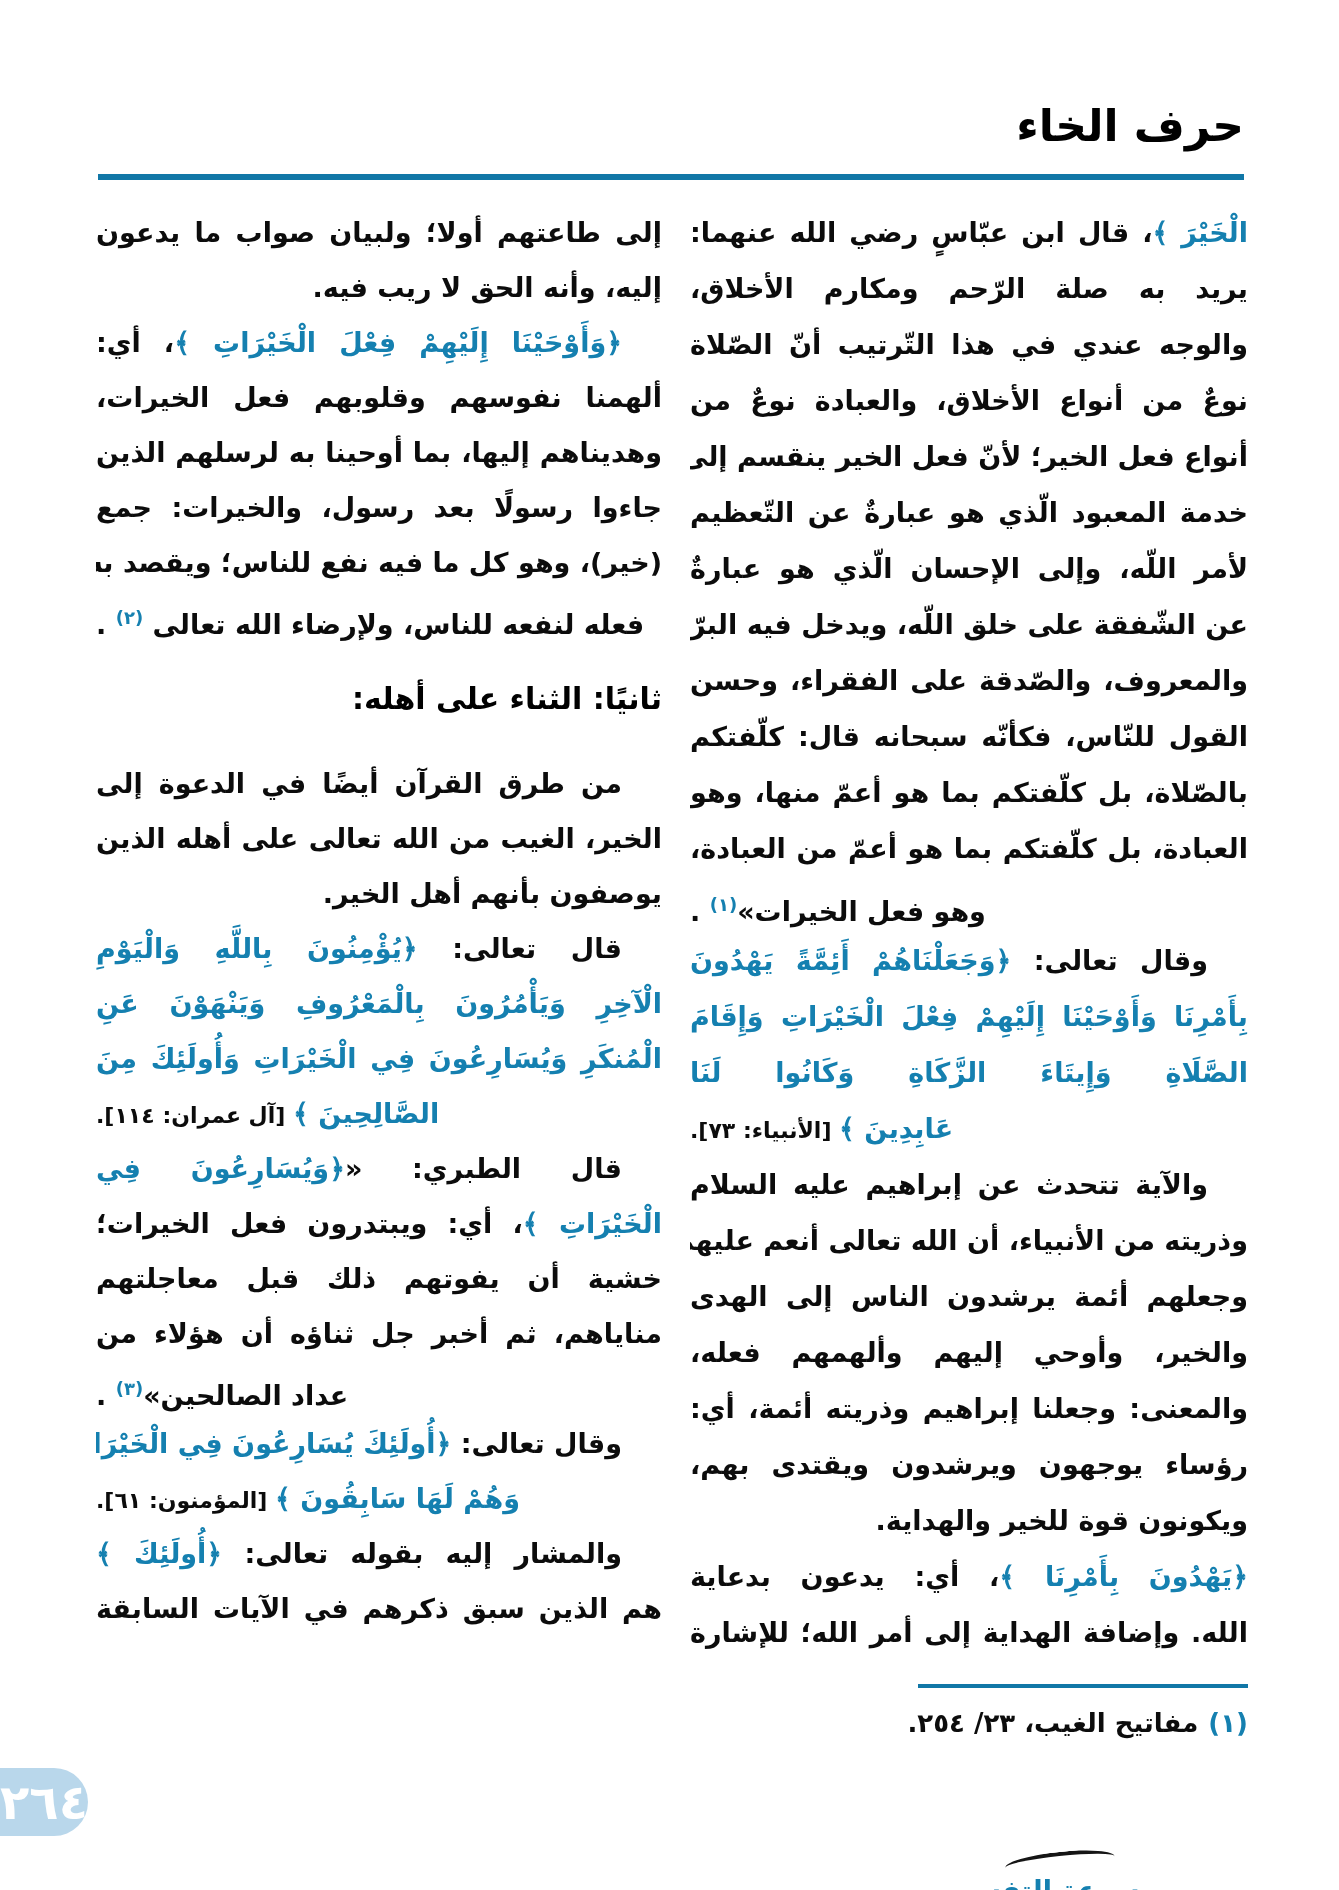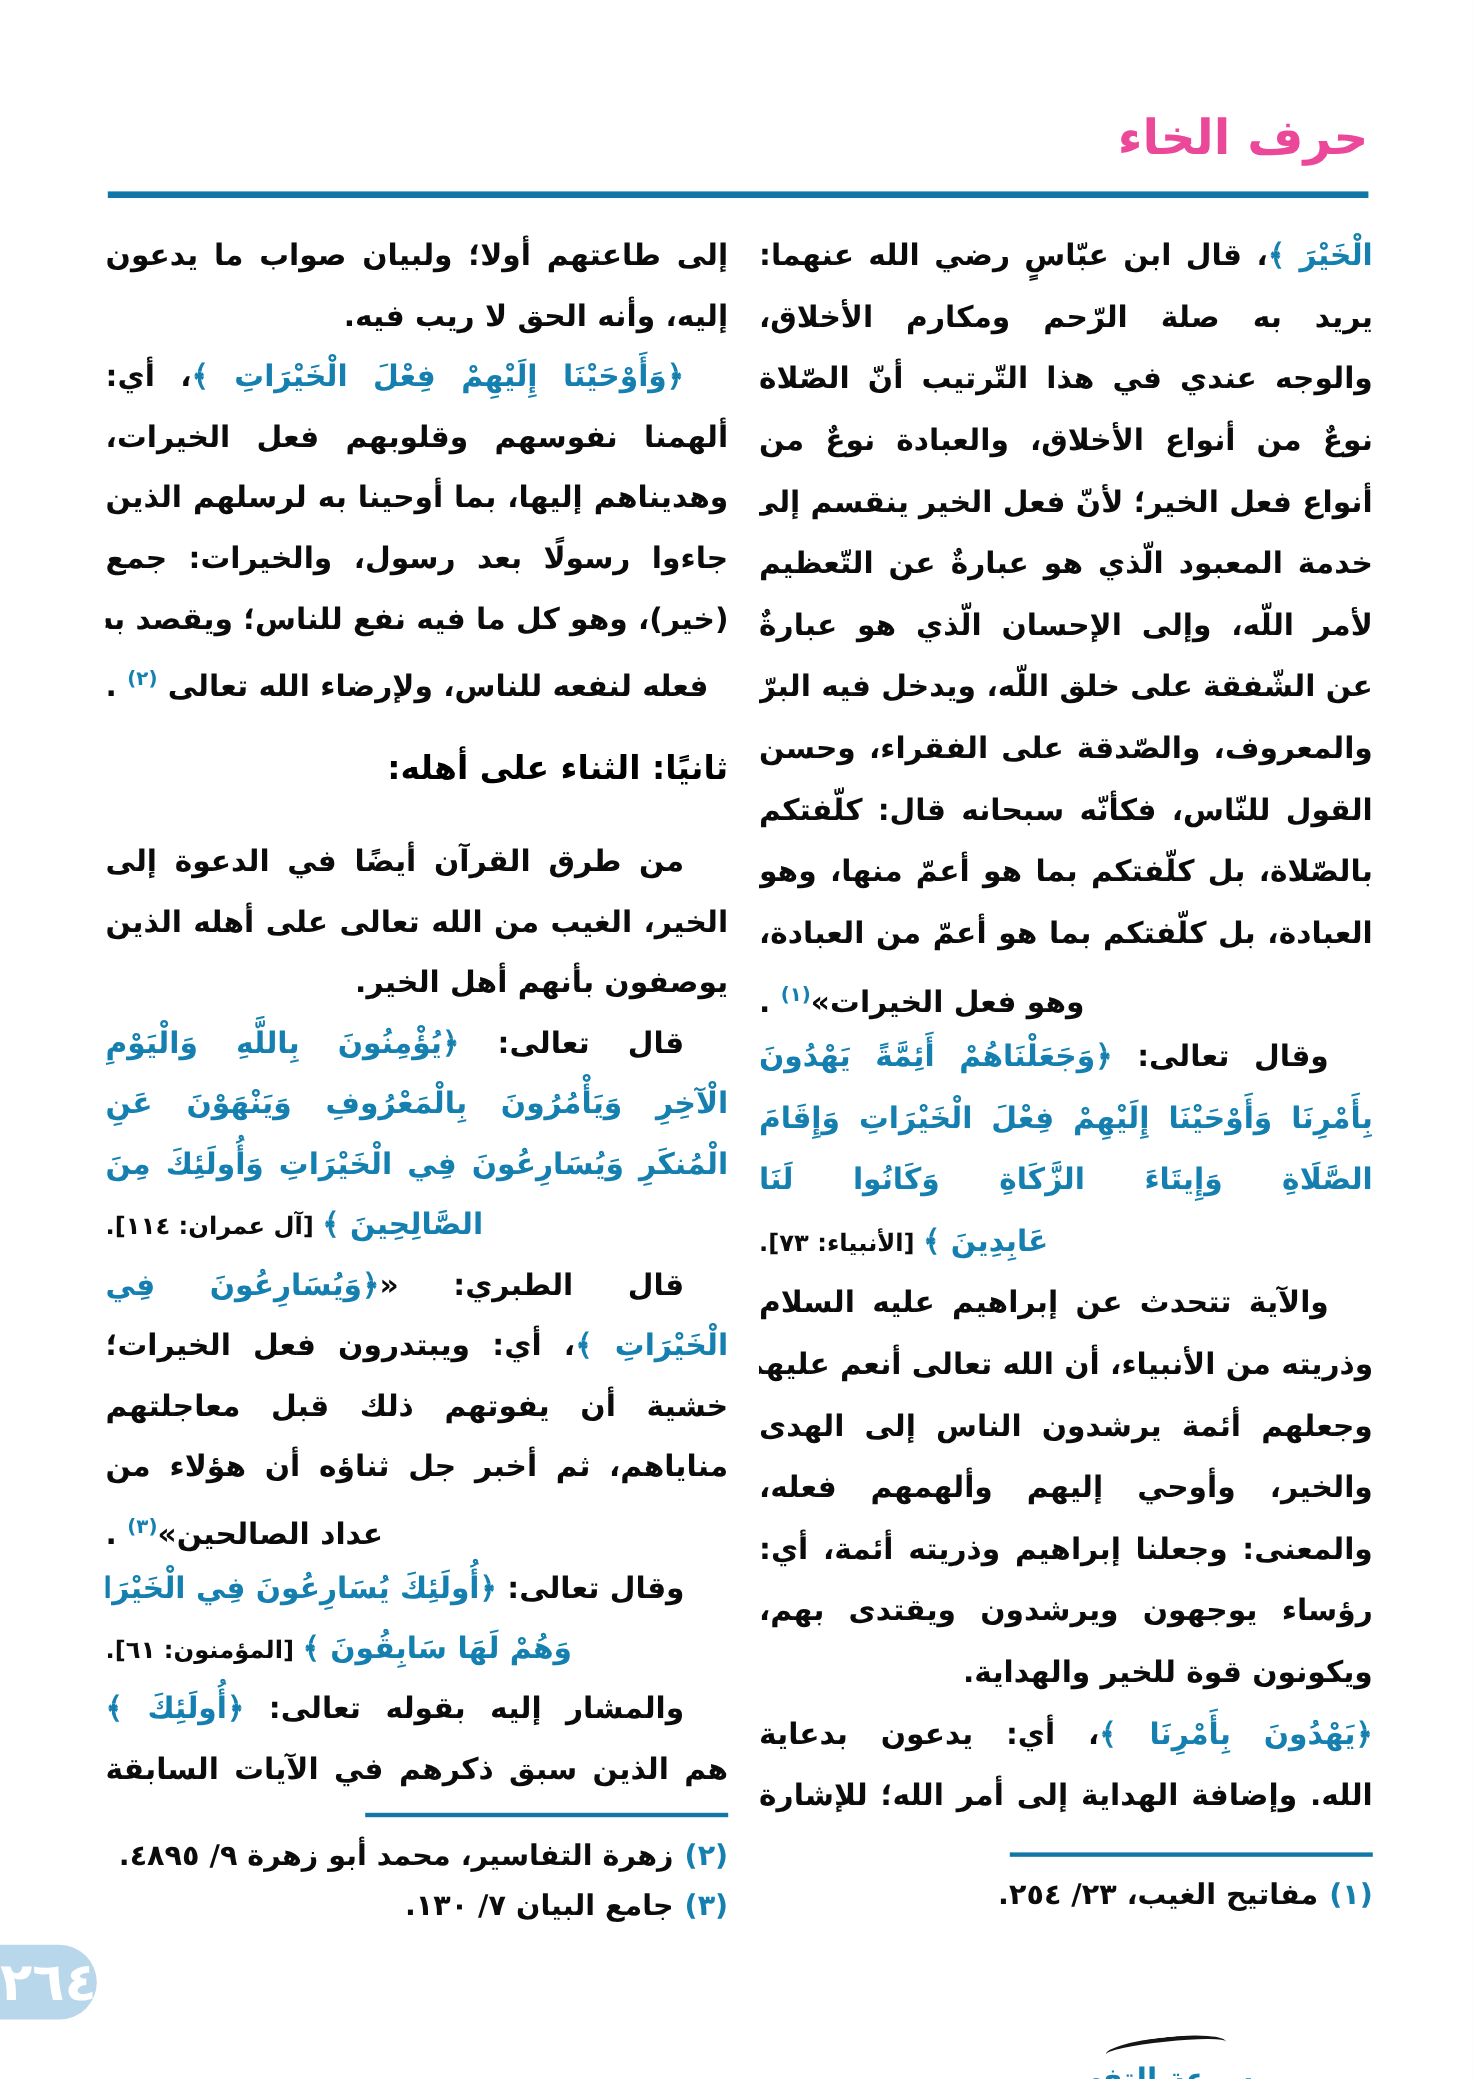--- a/index.html
+++ b/index.html
@@ -9,21 +9,21 @@
     background:#ffffff;
     margin:0 auto;
     overflow:hidden;
     font-family:"DejaVu Sans", sans-serif;
     direction:rtl;
     color:#0c0c0c;
   }
   
   .hdr-title{
     position:absolute;top:100px;right:95px;
-    font-size:44px;font-weight:bold;color:#ec4899;
+    font-size:44px;font-weight:bold;color:#000000;
     letter-spacing:-1px;
   }
   .hdr-rule{
     position:absolute;top:174px;right:95px;
     width:1146px;height:6px;background:#1177a7;
   }
   
   .col{position:absolute;direction:rtl;}
   .col-right{top:205px;right:91px;width:558px;}
   .col-left{top:205px;right:677px;width:566px;}
@@ -139,27 +139,20 @@
       <div class="line"><span class="seg-b">هم الذين سبق ذكرهم في الآيات السابقة</span></div>
     </div>
 
   <div class="fnblock fn-right">
     <div class="fn-rule"></div>
     <div id="fn-right-lines">
         <div class="fn-line"><span class="fn-num">(١)</span><span>مفاتيح الغيب، ٢٣/ ٢٥٤.</span></div>
       </div>
   </div>
 
-  <div class="fnblock fn-left">
-    <div class="fn-rule"></div>
-    <div id="fn-left-lines">
-        <div class="fn-line"><span class="fn-num">(٢)</span><span>زهرة التفاسير، محمد أبو زهرة ٩/ ٤٨٩٥.</span></div>
-        <div class="fn-line"><span class="fn-num">(٣)</span><span>جامع البيان ٧/ ١٣٠.</span></div>
-      </div>
-  </div>
 
   <div class="logo">
     <div class="logo-flourish"></div>
     <div class="logo-main">موسوعة التفسير الموضوعي</div>
     <div class="logo-sub">للقرآن الكريم</div>
   </div>
 
   <div class="pill">
     <span>٢٦٤</span>
   </div>

